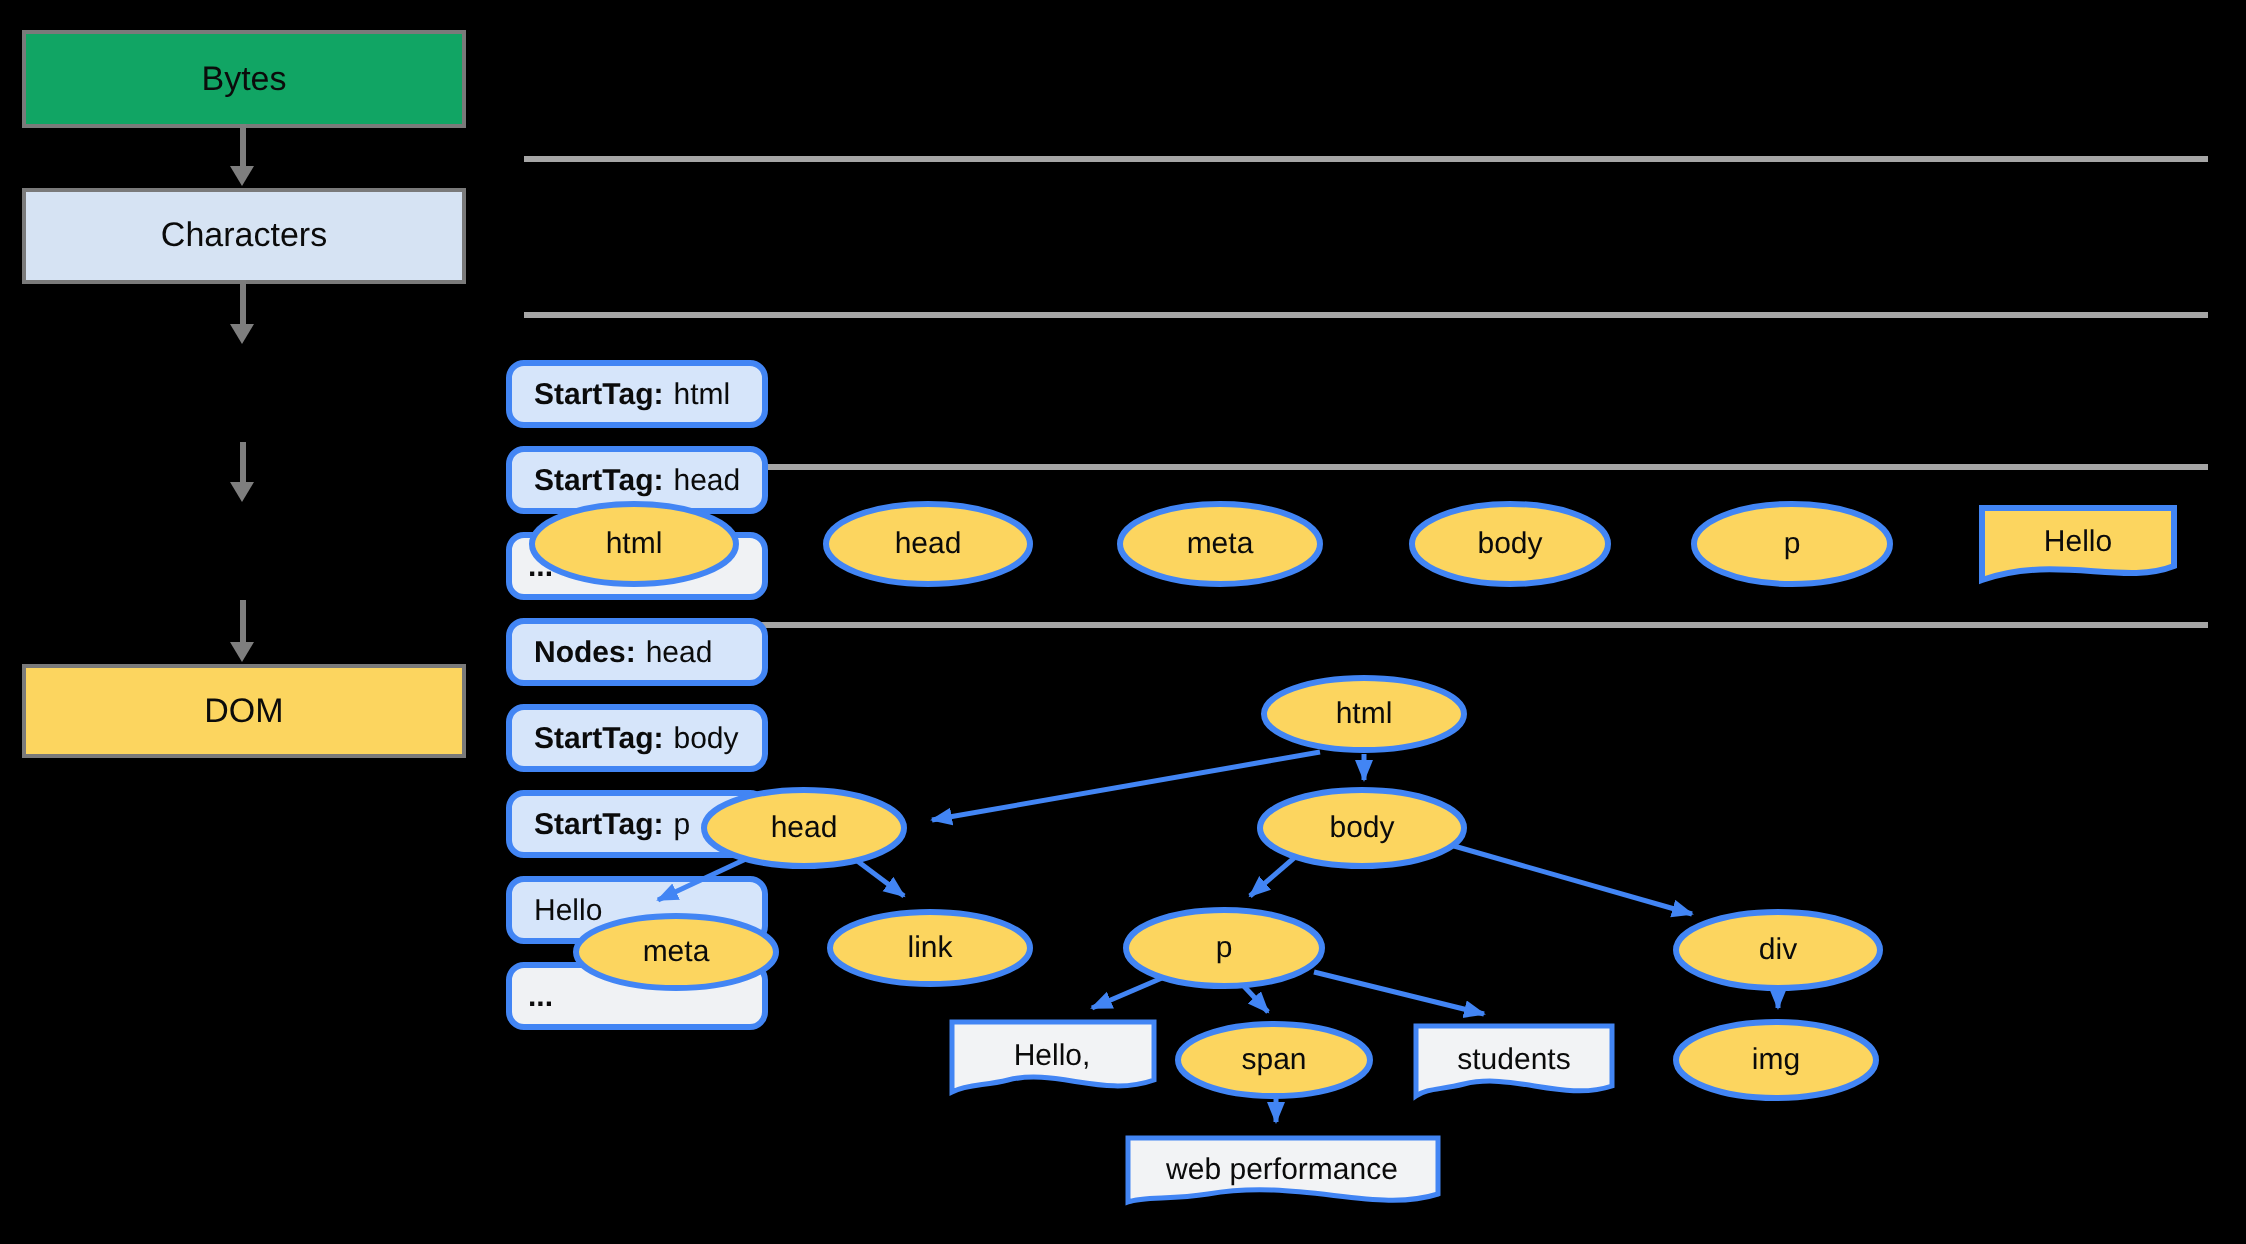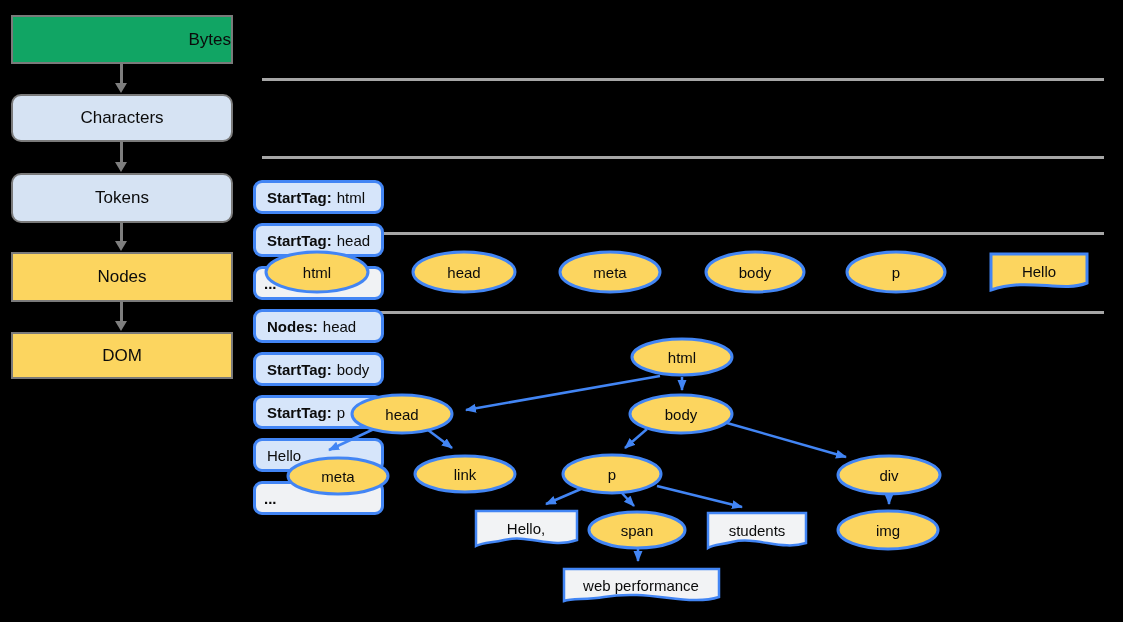--- a/index.html
+++ b/index.html
@@ -4,21 +4,21 @@
 <style>
   html,body{margin:0;padding:0;background:#000;}
   #page{position:relative;width:1123px;height:622px;background:#000;overflow:hidden;
         font-family:"Liberation Sans", sans-serif;color:#111;}
 
   
   .stage{position:absolute;left:11px;width:218px;border:2px solid #7a7a7a;
          display:flex;align-items:center;justify-content:center;
          font-size:17px;color:#0b0b0b;box-sizing:content-box;}
   .stage-green{background:#11A564;}
-  .stage-blue{background:#D6E3F3;border-radius:10px;}
+  .stage-blue{background:#D6E3F3;}
   .stage-yellow{background:#FCD55F;}
 
   .varrow{position:absolute;left:120px;width:3px;background:#7e7e7e;}
   .varrow::after{content:"";position:absolute;left:-5px;bottom:-9px;
                  border:6px solid transparent;border-bottom:none;
                  border-top:10px solid #7e7e7e;}
 
   
   .sep{position:absolute;left:262px;width:842px;height:3px;background:#a6a6a6;}
 
@@ -36,31 +36,25 @@
   .node-ellipse{fill:#FCD55F;stroke:#4285F4;stroke-width:3;}
   .tape-yellow{fill:#FCD55F;stroke:#4285F4;stroke-width:3;}
   .tape-white{fill:#F2F3F5;stroke:#4285F4;stroke-width:2.5;}
   .edge{stroke:#4285F4;stroke-width:2.5;fill:none;}
 </style>
 </head>
 <body>
 
 <div id="page">
 
-  <div class="stage stage-green" style="top:15px;height:45px;justify-content:flex-end;">
+  <div class="stage stage-green" style="top:15px;height:45px;">
       <span>Bytes</span>
     </div>
   <div class="stage stage-blue" style="top:94px;height:44px;">
       <span>Characters</span>
-    </div>
-  <div class="stage stage-blue" style="top:173px;height:46px;">
-      <span>Tokens</span>
-    </div>
-  <div class="stage stage-yellow" style="top:252px;height:46px;">
-      <span>Nodes</span>
     </div>
   <div class="stage stage-yellow" style="top:332px;height:43px;text-align:right;">
       <span>DOM</span>
     </div>
 
   <div class="varrow" style="top:62px;height:22px;"></div>
   <div class="varrow" style="top:140px;height:23px;"></div>
   <div class="varrow" style="top:221px;height:21px;"></div>
   <div class="varrow" style="top:300px;height:22px;"></div>
 

